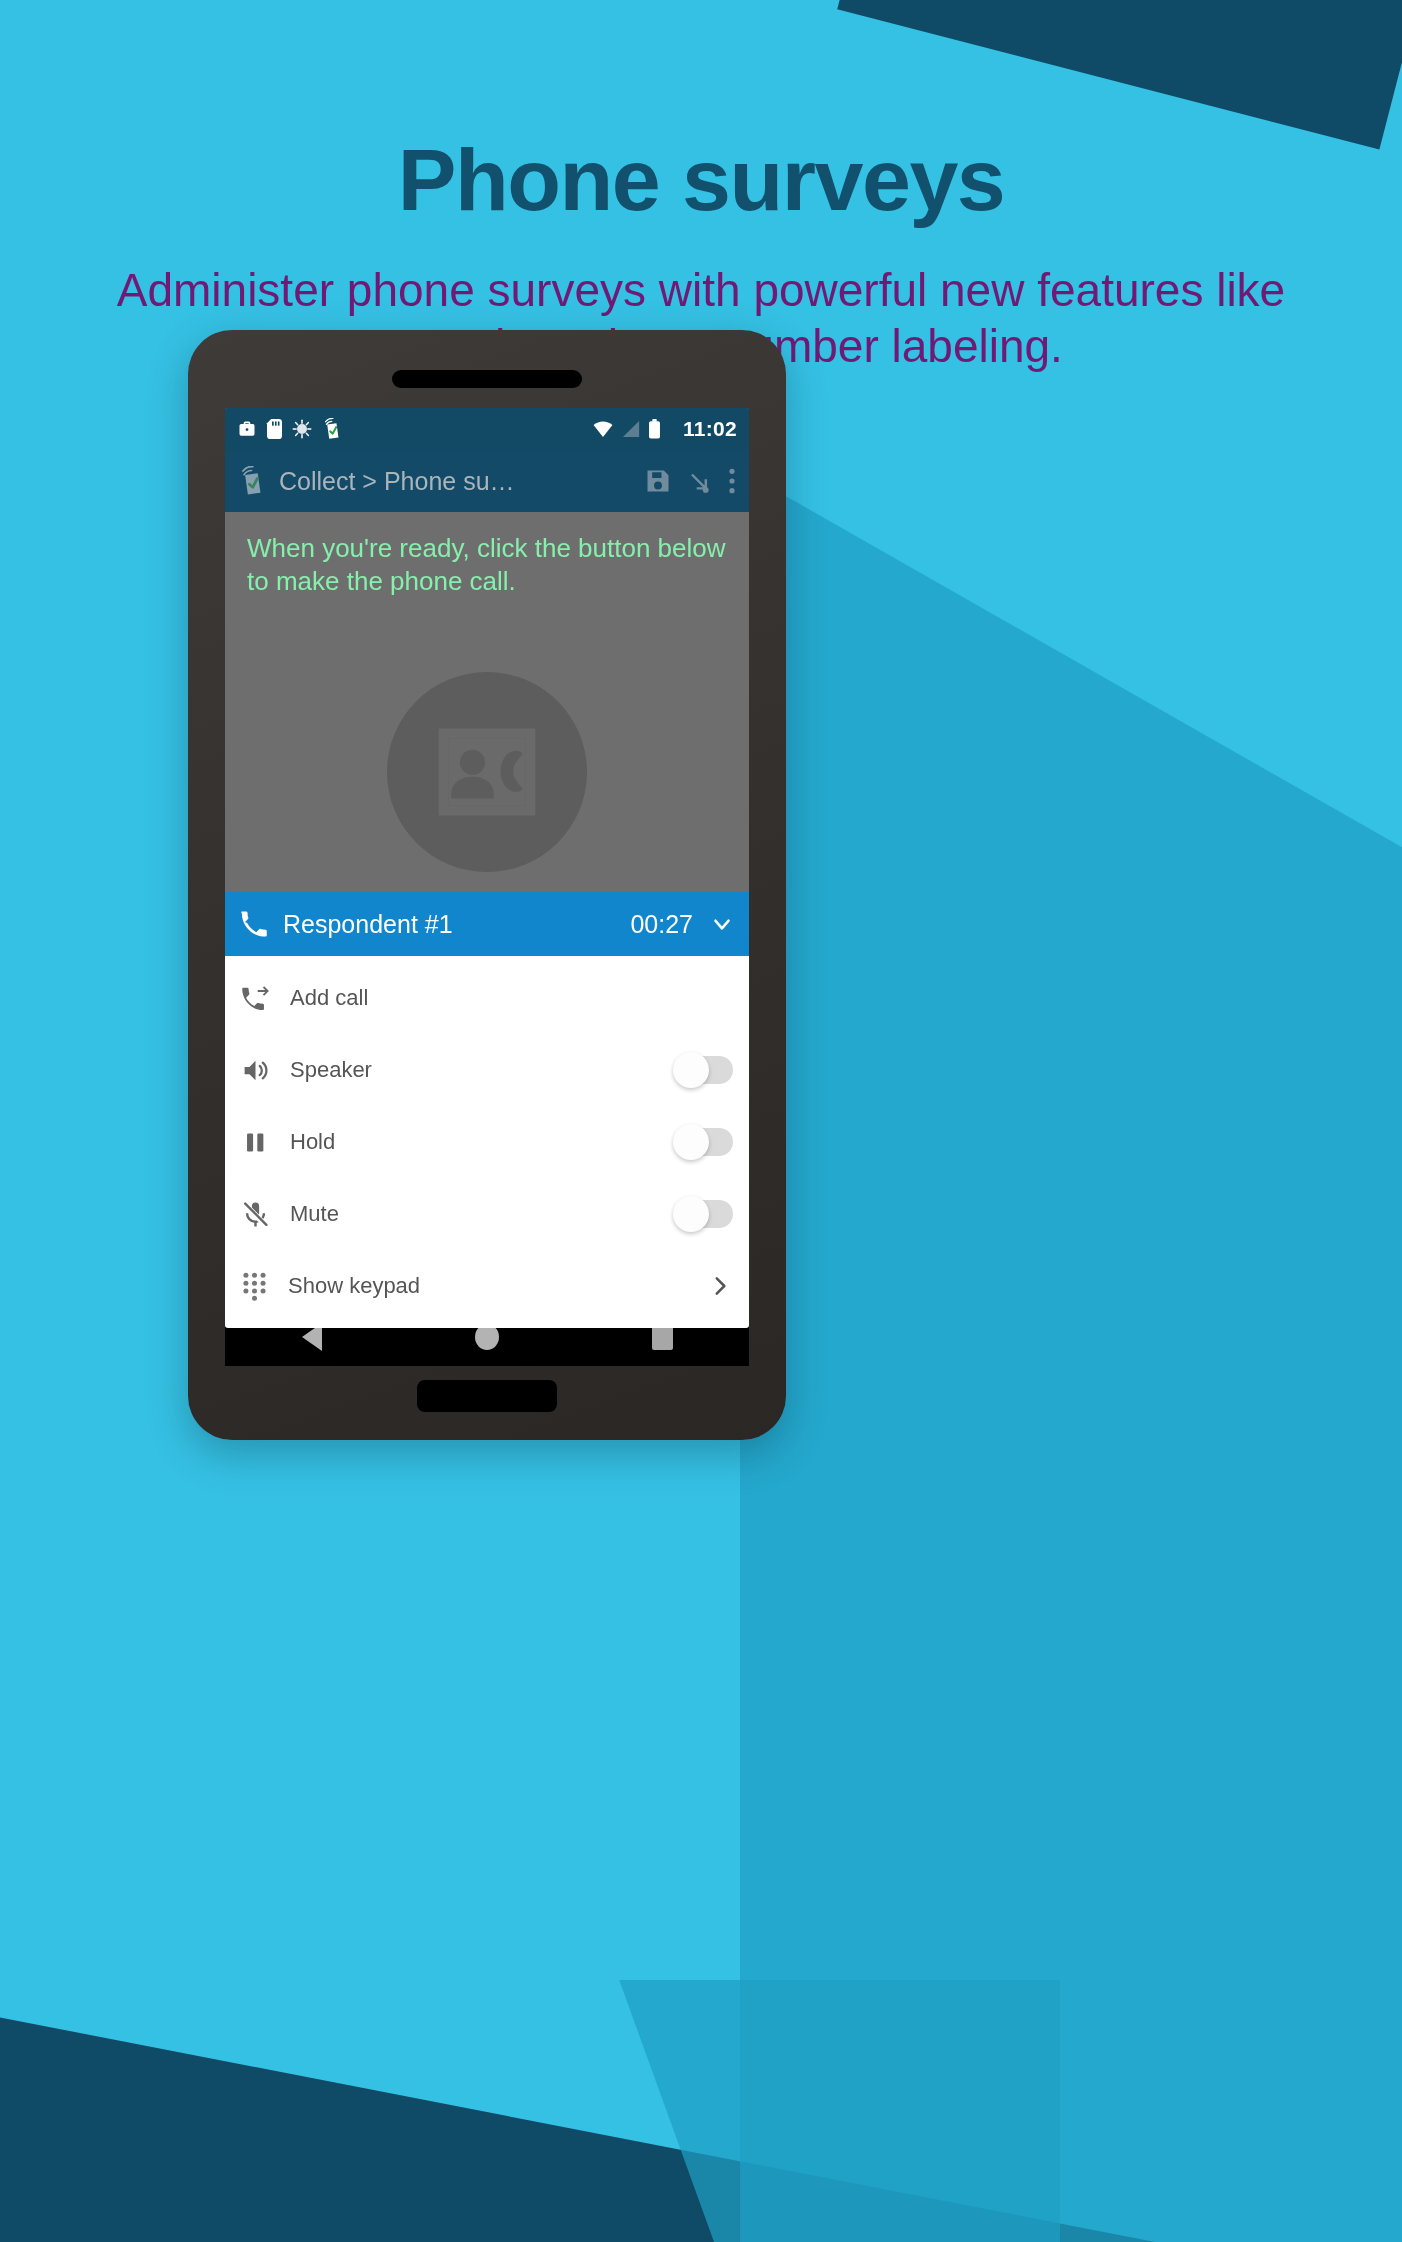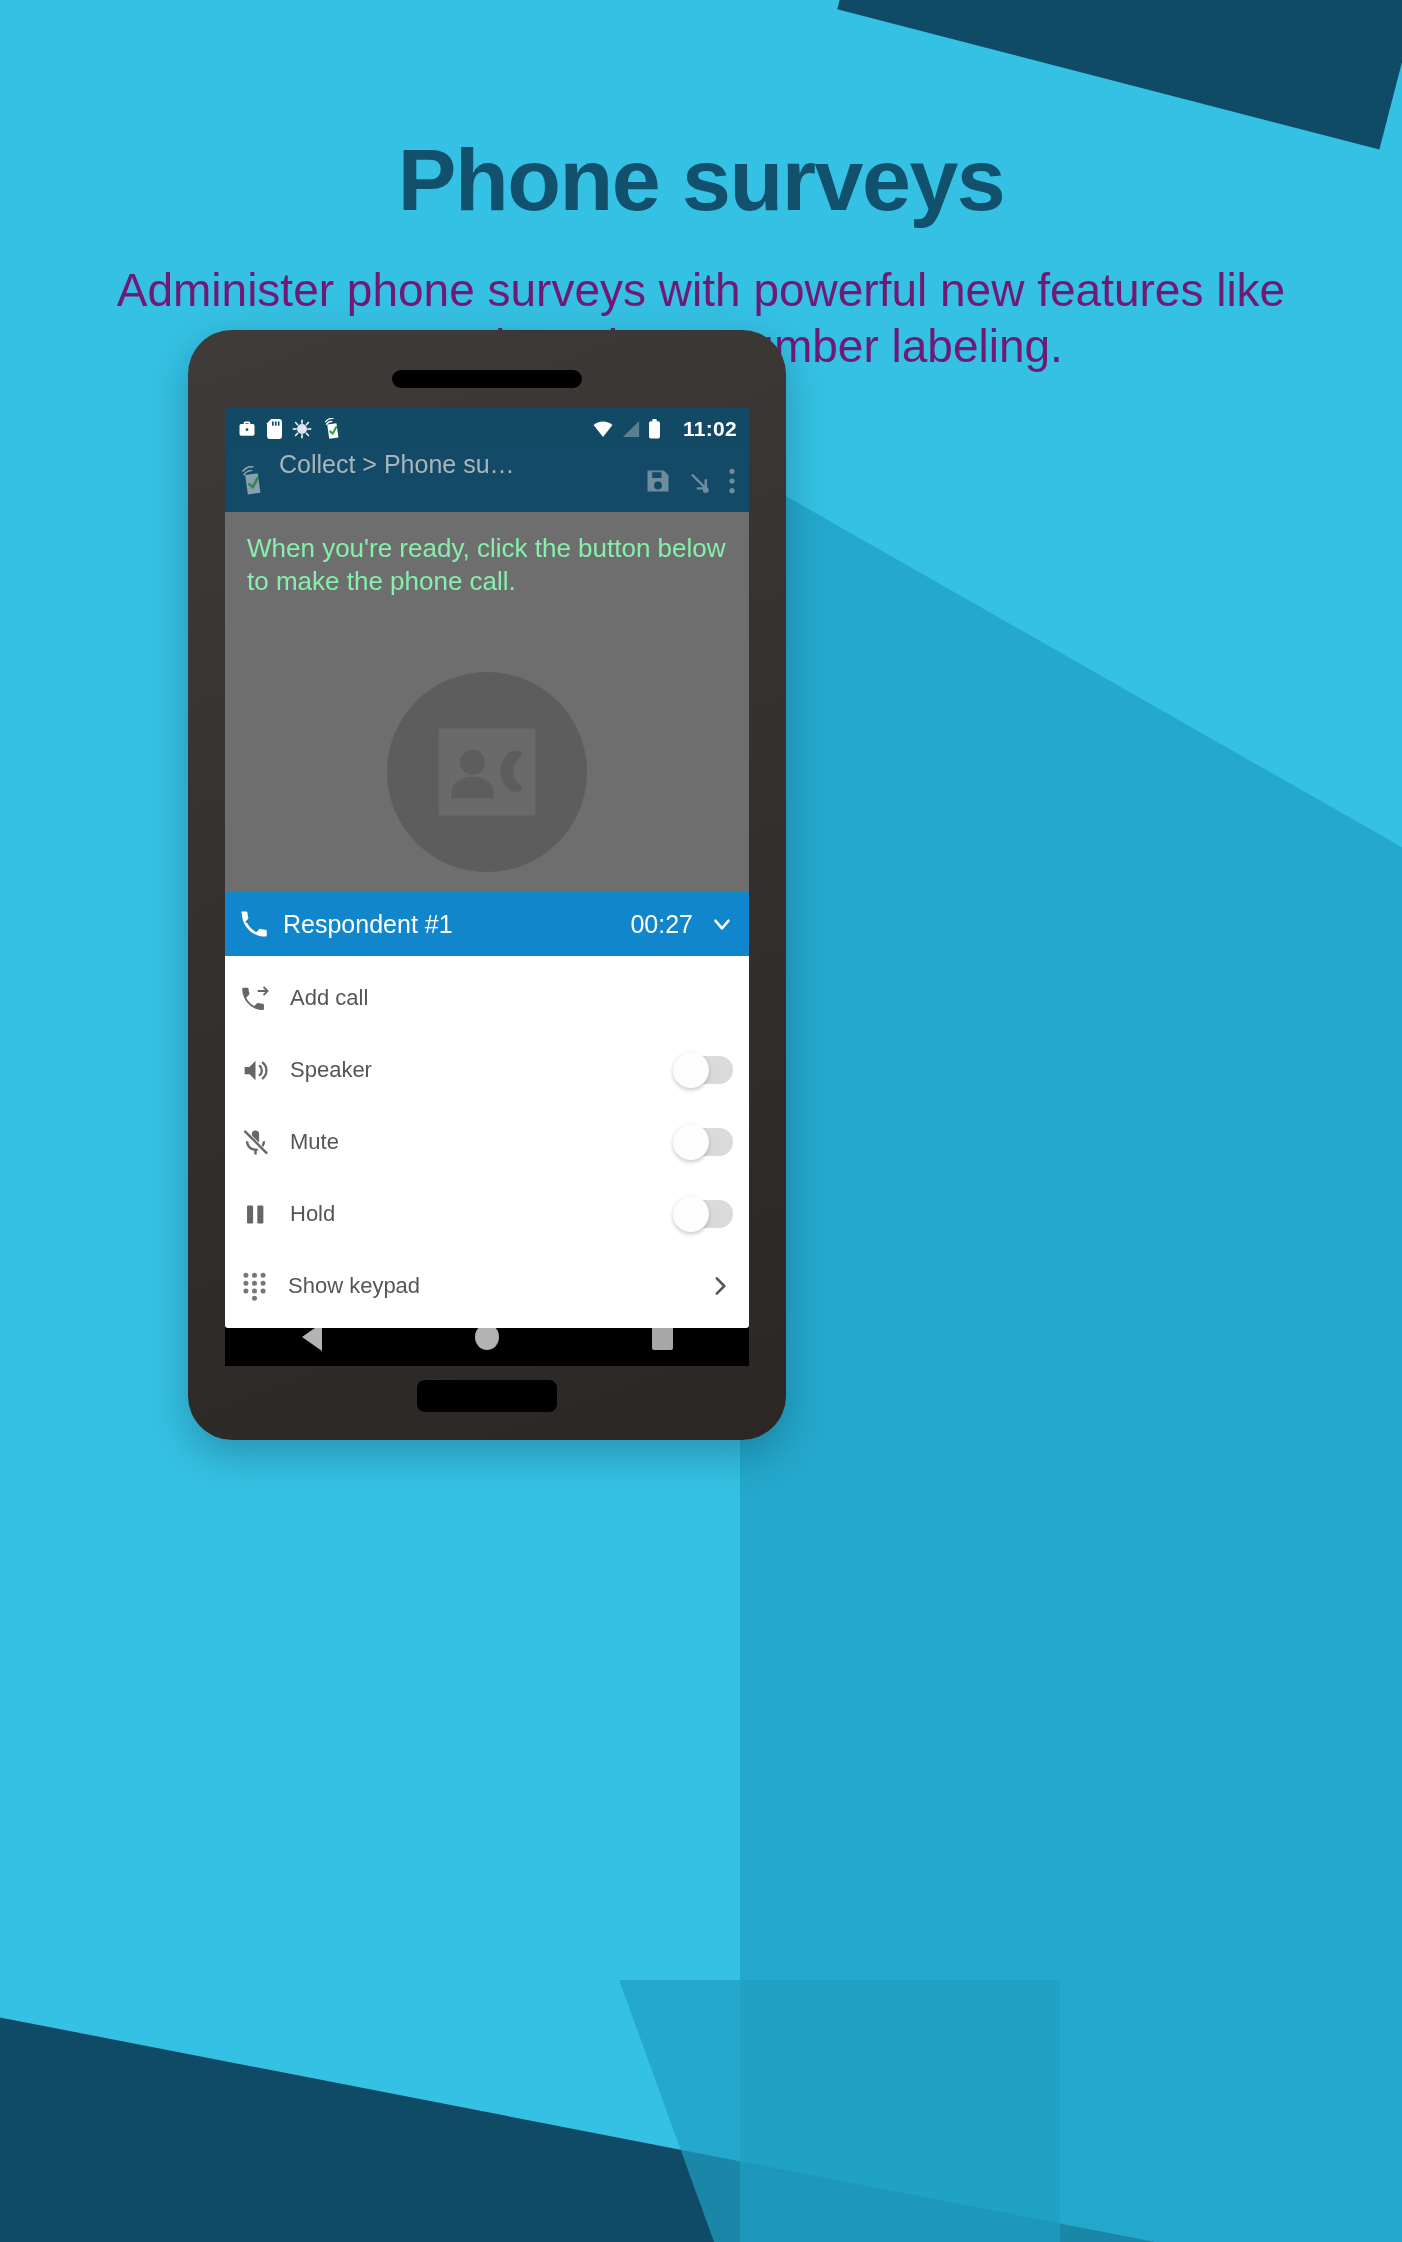--- a/index.html
+++ b/index.html
@@ -86,21 +86,21 @@
   .statusbar {
     height:42px; background:#124a66; display:flex; align-items:center;
     padding:0 12px; color:#fff;
   }
   .sb-left { display:flex; align-items:center; gap:9px; }
   .sb-right { margin-left:auto; display:flex; align-items:center; gap:7px; }
   .sb-time { font-size:21px; font-weight:700; letter-spacing:.3px; margin-left:15px;}
 
   
   .appbar {
-    height:62px; background:#134a68; display:flex; 
+    height:62px; background:#134a68; display:flex; align-items:center;
     padding:0 12px; gap:14px;
   }
   .appbar-title {
     font-size:25px; color:#a9b4bb; flex:1;
     white-space:nowrap; overflow:hidden;
   }
   .appbar-icon { opacity:.62; display:flex; align-items:center; }
 
   
   .formbody { position:relative; height:calc(100% - 104px); background:#6e6e6e; }
@@ -334,39 +334,39 @@
             <path d="M15.5 8.2a5 5 0 0 1 0 7.6" stroke="#666" stroke-width="1.9" fill="none" stroke-linecap="round"></path>
             <path d="M18 5.5a8.5 8.5 0 0 1 0 13" stroke="#666" stroke-width="1.9" fill="none" stroke-linecap="round"></path>
           </svg>
         </span>
         <span class="opt-label">Speaker</span>
         <span class="switch"></span>
       </div>
 
       <div class="opt-row">
         <span>
+          <svg width="29" height="29" viewBox="0 0 24 24" fill="#666">
+            <rect x="5" y="4.5" width="5" height="15" rx="1"></rect>
+            <rect x="13.5" y="4.5" width="5" height="15" rx="1"></rect>
+          </svg>
+        </span>
+        <span class="opt-label">Hold</span>
+        <span class="switch"></span>
+      </div>
+
+      <div class="opt-row">
+        <span>
           <svg width="29" height="29" viewBox="0 0 24 24">
             <path d="M12 2a3 3 0 0 1 3 3v6a3 3 0 0 1-.2 1.1L9 6.3V5a3 3 0 0 1 3-3z" fill="#666"></path>
             <path d="M18 11a6 6 0 0 1-1 3.3l1.5 1.5A8 8 0 0 0 20 11h-2z" fill="#666"></path>
             <path d="M12 17a6 6 0 0 1-6-6H4a8 8 0 0 0 7 7.9V22h2v-3.1c.6-.1 1.2-.2 1.7-.4l-1.6-1.6c-.4.1-.7.1-1.1.1z" fill="#666"></path>
             <path d="M3.5 3L21 20.5" stroke="#666" stroke-width="2" stroke-linecap="round"></path>
           </svg>
         </span>
         <span class="opt-label">Mute</span>
-        <span class="switch"></span>
-      </div>
-
-      <div class="opt-row">
-        <span>
-          <svg width="29" height="29" viewBox="0 0 24 24" fill="#666">
-            <rect x="5" y="4.5" width="5" height="15" rx="1"></rect>
-            <rect x="13.5" y="4.5" width="5" height="15" rx="1"></rect>
-          </svg>
-        </span>
-        <span class="opt-label">Hold</span>
         <span class="switch"></span>
       </div>
 
       <div class="opt-row">
         <span>
           <svg width="27" height="29" viewBox="0 0 18 22" fill="#777">
             <circle cx="2.5" cy="2.5" r="1.9"></circle>
               <circle cx="9" cy="2.5" r="1.9"></circle>
               <circle cx="15.5" cy="2.5" r="1.9"></circle>
             <circle cx="2.5" cy="8.5" r="1.9"></circle>

